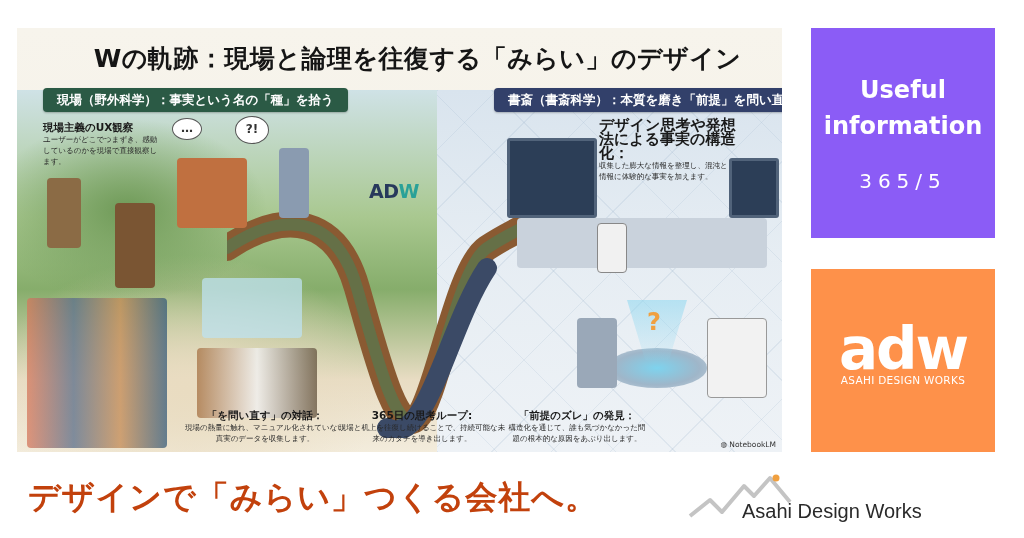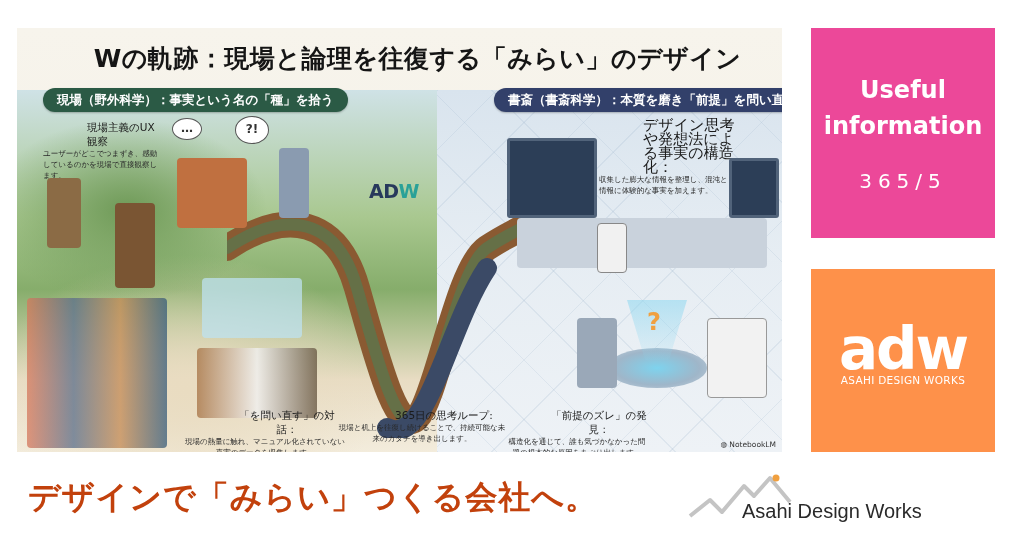--- a/index.html
+++ b/index.html
@@ -29,29 +29,29 @@
     position: absolute; left: 420px; top: 62px; width: 345px; height: 362px;
     background:
       repeating-linear-gradient(135deg, rgba(150,175,200,0.18) 0 1px, transparent 1px 42px),
       repeating-linear-gradient(45deg, rgba(150,175,200,0.18) 0 1px, transparent 1px 42px),
       linear-gradient(180deg, #d9e4ee 0%, #e6edf3 45%, #eef2f6 100%);
   }
   .curve {
     position: absolute; left: 210px; top: 180px; width: 330px; height: 230px;
   }
   .section-pill {
-    position: absolute; height: 24px; border-radius: 12px; color: #fff;
+    position: absolute; height: 24px; border-radius: 4px; color: #fff;
     font-weight: bold; font-size: 12.5px; line-height: 24px; padding: 0 14px;
     white-space: nowrap; box-shadow: 0 1px 2px rgba(0,0,0,0.25);
   }
   .pill-left { left: 26px; top: 60px; background: #2b5a45; }
   .pill-right { left: 477px; top: 60px; background: #32406a; }
 
   .caption { position: absolute; color: #1a1a1a; }
-  .caption .cap-title { font-weight: normal; font-size: 10.5px; line-height: 14px; margin-left: 44px; }
+  .caption .cap-title { font-weight: bold; font-size: 10.5px; line-height: 14px; }
   .caption .cap-body { font-size: 7.5px; line-height: 11px; font-weight: normal; color: #2a2a2a; }
   .cap-ux { left: 26px; top: 92px; width: 120px; }
   .cap-struct { left: 582px; top: 90px; width: 150px; }
   .cap-struct .cap-title { font-size: 15px; }
   .cap-voice { left: 168px; top: 380px; width: 160px; text-align: center; }
   .cap-loop { left: 320px; top: 380px; width: 170px; text-align: center; }
   .cap-premise { left: 490px; top: 380px; width: 140px; text-align: center; }
 
   .adw-mark {
     position: absolute; left: 352px; top: 152px; font-weight: bold; font-size: 19px;
@@ -85,21 +85,21 @@
     border-radius: 50%; background: radial-gradient(ellipse, #7ed3ee 0%, #9fb6c9 60%, #c3cfda 100%);
   }
   .sound-panel {
     position: absolute; left: 185px; top: 250px; width: 100px; height: 60px;
     background: rgba(190,225,240,0.75); border-radius: 4px;
   }
 
   
   .info-box {
     position: absolute; left: 811px; top: 28px; width: 184px; height: 210px;
-    background: #ec4899; color: #fff; text-align: center;
+    background: #8b5cf6; color: #fff; text-align: center;
   }
   .info-line1 { position: absolute; top: 48px; width: 100%; font-weight: bold; font-size: 24px; }
   .info-line2 { position: absolute; top: 84px; width: 100%; font-weight: bold; font-size: 24px; }
   .info-count { position: absolute; top: 141px; width: 100%; font-size: 20px; letter-spacing: 6px; }
 
   .brand-box {
     position: absolute; left: 811px; top: 269px; width: 184px; height: 183px;
     background: #fe914a; color: #fff; text-align: center;
   }
   .brand-logo {

